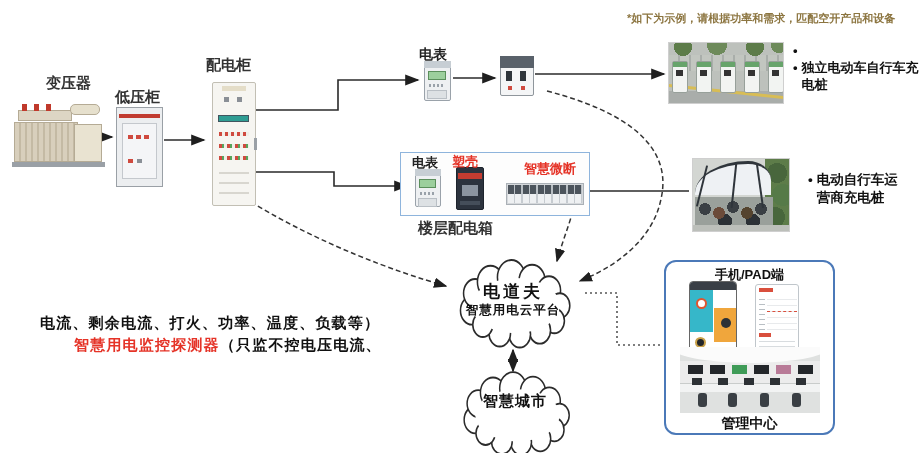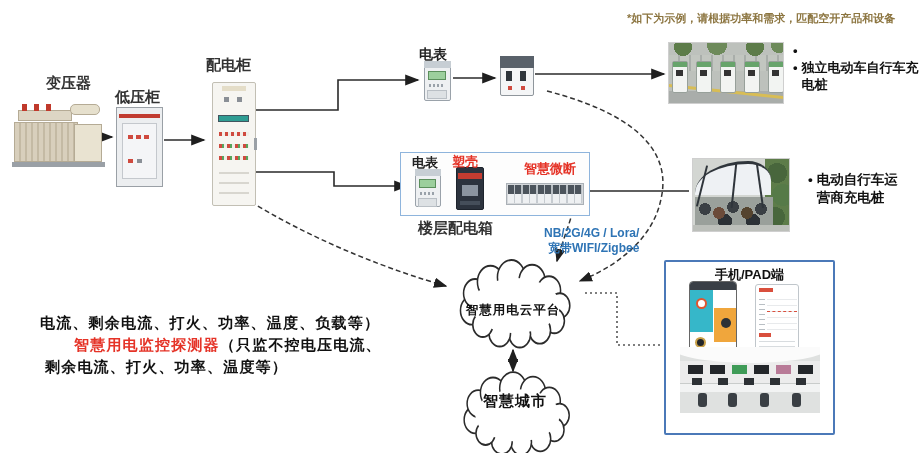--- a/index.html
+++ b/index.html
@@ -90,21 +90,21 @@
   .pb-bikes{left:2px;top:38px;width:78px;height:28px;background:
      radial-gradient(circle at 10px 12px,#3a3f44 0 6px,transparent 6px),
      radial-gradient(circle at 24px 16px,#6b4b3a 0 6px,transparent 6px),
      radial-gradient(circle at 38px 10px,#3a3f44 0 6px,transparent 6px),
      radial-gradient(circle at 52px 16px,#55442f 0 6px,transparent 6px),
      radial-gradient(circle at 66px 12px,#3a3f44 0 6px,transparent 6px),
      radial-gradient(circle at 30px 24px,#2c3136 0 7px,transparent 7px),
      radial-gradient(circle at 58px 24px,#2c3136 0 7px,transparent 7px),#9aa09b;}
   .pb-ground{left:0;top:66px;width:98px;height:8px;background:#bcbfba;}
   
-  .padbox{left:664px;top:260px;width:167px;height:171px;border:2px solid #4b79b8;border-radius:2px;background:#fff;z-index:2;}
+  .padbox{left:664px;top:260px;width:167px;height:171px;border:2px solid #4b79b8;border-radius:12px;background:#fff;z-index:2;}
   .pad-title{position:absolute;left:0;top:4px;width:100%;text-align:center;font-size:13px;font-weight:bold;color:#111;}
   .pad-footer{position:absolute;left:0;top:153px;width:100%;text-align:center;font-size:14px;font-weight:bold;color:#111;}
   
   .ph1{left:23px;top:19px;width:48px;height:72px;border:1px solid #666;border-radius:4px;background:#fff;overflow:hidden;}
   .p1-head{left:0;top:0;width:100%;height:8px;background:#3a3f46;}
   .p1-teal{left:0;top:8px;width:23px;height:42px;background:#36b7c9;}
   .p1-alert{left:6px;top:16px;width:11px;height:11px;background:#fff;border-radius:50%;border:2px solid #e0552f;}
   .p1-or{left:24px;top:26px;width:24px;height:34px;background:#f0a63c;}
   .p1-oc{left:31px;top:36px;width:10px;height:10px;background:#2c3136;border-radius:50%;}
   .p1-c1{left:5px;top:55px;width:11px;height:11px;background:#23262a;border:2px solid #caa24a;border-radius:50%;}
@@ -300,25 +300,22 @@
     </div>
   </div>
 
   <div class="bullets" style="left:808px;top:171px;width:100px;font-size:13.5px;line-height:18px;">
     <div class="bi">
       <span>•</span>
       <span>电动自行车运营商充电桩</span>
     </div>
   </div>
 
-  <div class="netlbl">
-    <div>NB/2G/4G / Lora/</div>
-    <div style="padding-left:4px;">宽带WIFI/Zigbee</div>
-  </div>
-
+
+  <div class="cloudtxt" style="left:452px;top:280px;width:122px;font-size:17px;letter-spacing:3px;">电道夫</div>
   <div class="cloudtxt" style="left:456px;top:392px;width:118px;font-size:15px;letter-spacing:1px;">智慧城市</div>
   <div class="cloudtxt" style="left:450px;top:302px;width:126px;font-size:12.5px;letter-spacing:1px;">智慧用电云平台</div>
 
   <div class="dev padbox">
     <div class="pad-title">手机/PAD端</div>
     <div class="box ph1">
       <div class="box p1-head"></div>
       <div class="box p1-teal"></div>
       <div class="box p1-alert"></div>
       <div class="box p1-or"></div>
@@ -334,23 +331,23 @@
       <div class="box p2-rows"></div>
     </div>
     <div class="box room">
       <div class="box rm-wall"></div>
       <div class="box rm-ceil"></div>
       <div class="box rm-scr"></div>
       <div class="box rm-desk"></div>
       <div class="box rm-mon"></div>
       <div class="box rm-chair"></div>
     </div>
+    <div class="pad-footer">管理中心</div>
   </div>
 
   <div class="legend">
     <div>电流、剩余电流、打火、功率、温度、负载等）</div>
     <div class="leg-ind">
       <span class="red">智慧用电监控探测器</span><span>（只监不控电压电流、</span>
     </div>
-    <div class="leg-ind2">剩余电流、打火、功率、温度等）</div>
   </div>
 
 </div>
 
 </body></html>

